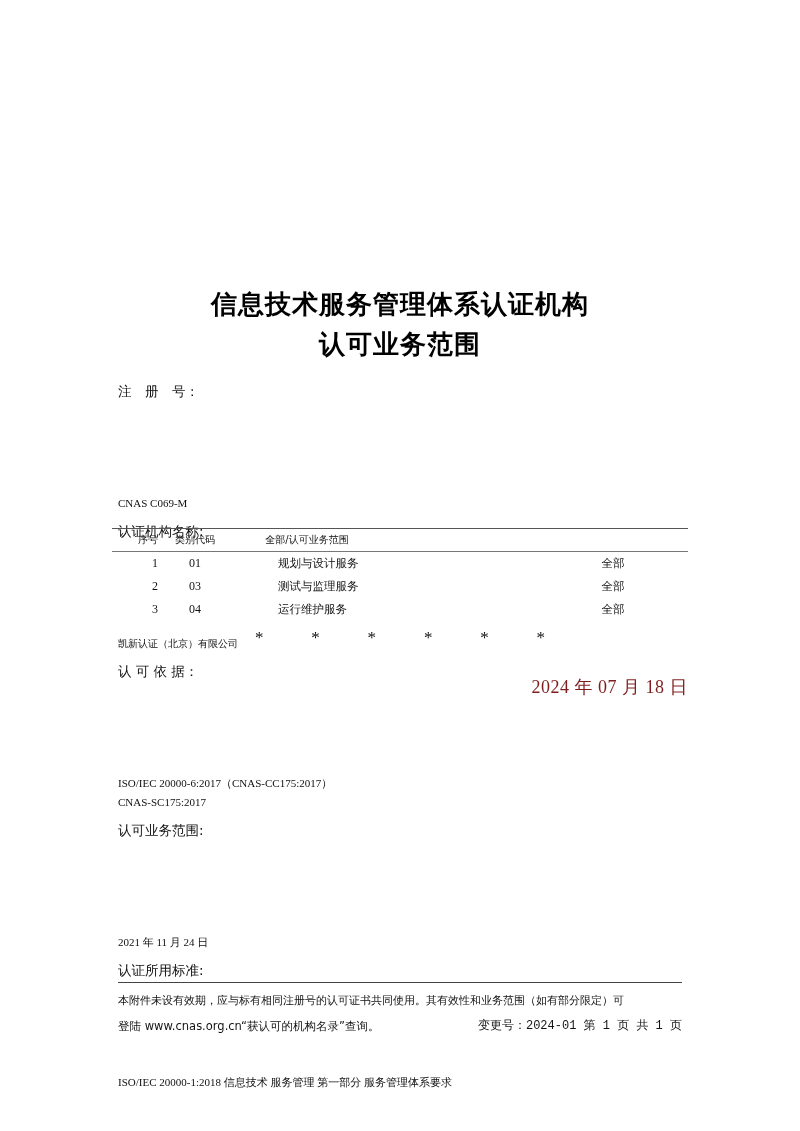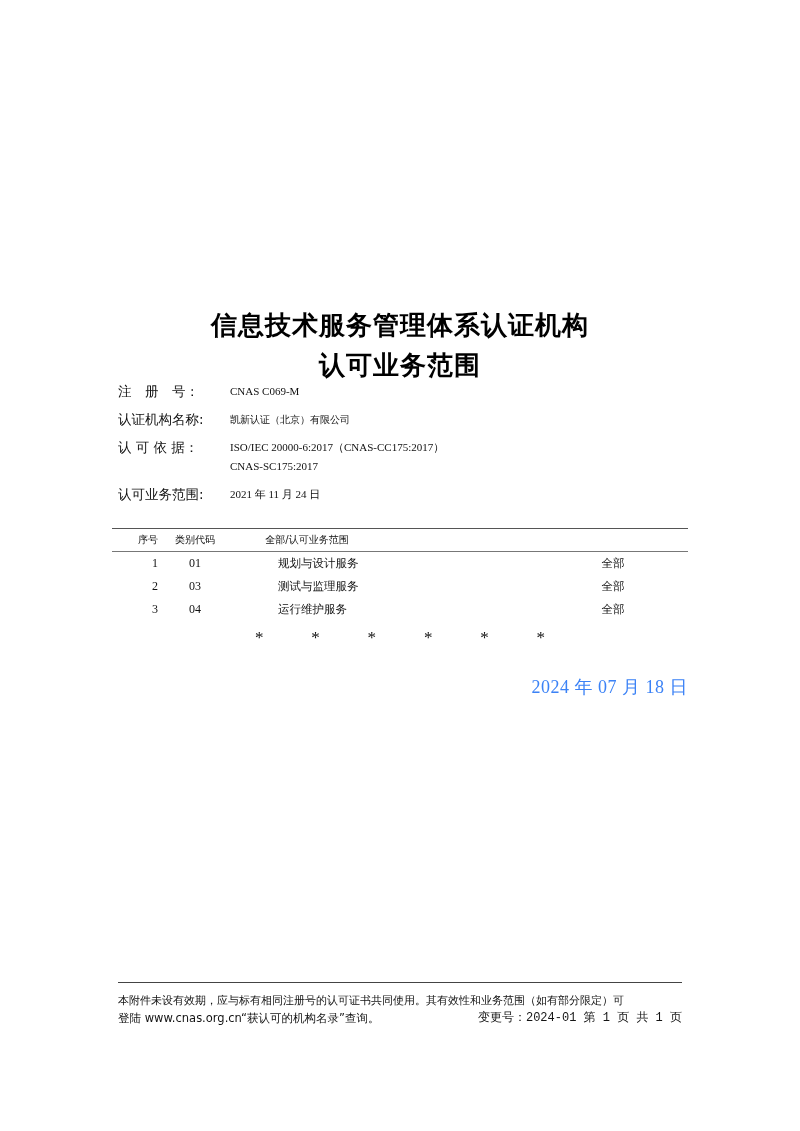--- a/index.html
+++ b/index.html
@@ -20,21 +20,21 @@
     left: 0;
     top: 0;
     width: 800px;
     height: 1131px;
   }
 
   
   .title-wrap {
     position: absolute;
     left: 0;
-    top: 305px;
+    top: 284px;
     width: 800px;
     text-align: center;
   }
   .title-line {
     font-family: "DejaVu Sans", "Liberation Sans", sans-serif;
     font-weight: bold;
     font-size: 26px;
     letter-spacing: 1px;
     line-height: 40px;
     color: #000;
@@ -44,20 +44,21 @@
   .meta {
     position: absolute;
     left: 118px;
     top: 382px;
     width: 570px;
   }
   .meta-row {
     display: flex;
     align-items: flex-start;
     margin-bottom: 9px;
+    flex-direction: column;
   }
   .meta-label {
     width: 112px;
     flex: 0 0 112px;
     font-family: "DejaVu Sans", "Liberation Sans", sans-serif;
     font-size: 13.5px;
     line-height: 19px;
     color: #111;
     white-space: pre;
   }
@@ -153,21 +154,21 @@
     letter-spacing: 0;
   }
 
   
   .issue-date {
     position: absolute;
     right: 112px;
     top: 675px;
     font-size: 18px;
     letter-spacing: 0.5px;
-    color: #3b82f6;
+    color: #7f1d1d;
     font-family: "Liberation Serif", serif;
   }
 
   
   .footer {
     position: absolute;
     left: 118px;
     top: 982px;
     width: 564px;
   }
@@ -179,21 +180,21 @@
   .footer-text {
     font-family: Liberation Serif, serif;
     font-size: 11px;
     line-height: 18px;
     color: #111;
   }
   .footer-bottom {
     display: flex;
     justify-content: space-between;
     align-items: flex-end;
-    margin-top: 0px;
+    margin-top: 8px;
   }
   .footer-bottom .left {
     font-family: "DejaVu Sans", "Liberation Sans", sans-serif;
     font-size: 11.5px;
     line-height: 18px;
   }
   .footer-bottom .right {
     font-family: Liberation Mono, monospace;
     font-size: 12px;
     line-height: 18px;
@@ -228,20 +229,24 @@
         <span>ISO/IEC 20000-6:2017（CNAS-CC175:2017）</span>
         <span class="sub">CNAS-SC175:2017</span>
       </div>
     </div>
 
     <div class="meta-row">
       <div class="meta-label">认可业务范围:</div>
       <div class="meta-value">2021 年 11 月 24 日</div>
     </div>
 
+    <div class="meta-row">
+      <div class="meta-label">认证所用标准:</div>
+      <div class="meta-value">ISO/IEC 20000-1:2018 信息技术 服务管理 第一部分 服务管理体系要求</div>
+    </div>
 
   </div>
 
   <div class="table">
     <hr class="rule">
     <div class="thead">
       <div class="c-seq">序号</div>
       <div class="c-code">类别代码</div>
       <div class="c-scope">全部/认可业务范围</div>
     </div>

